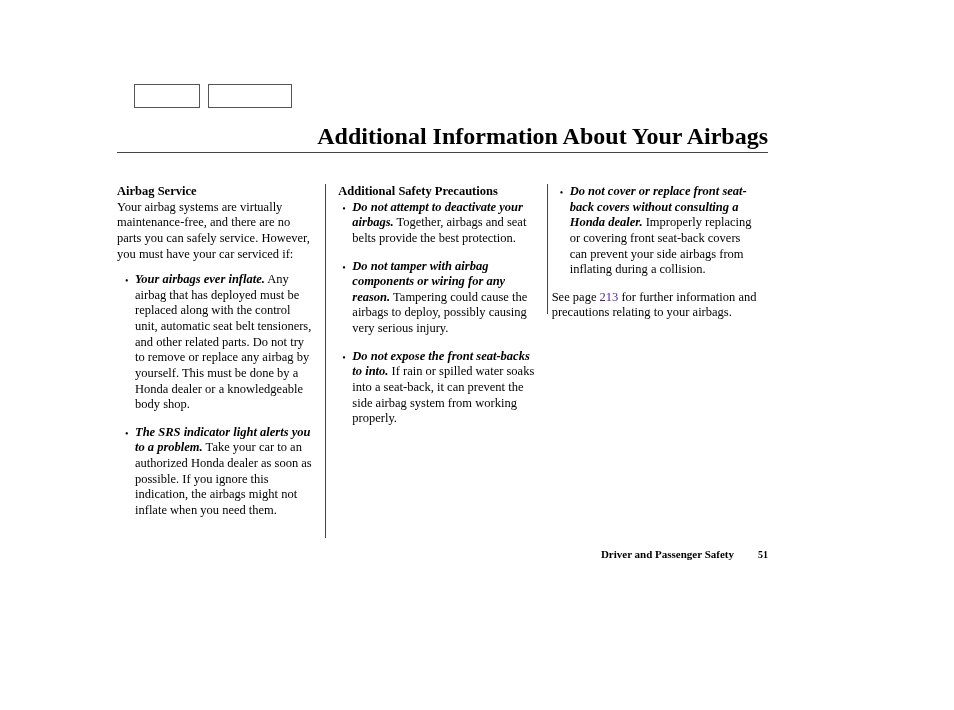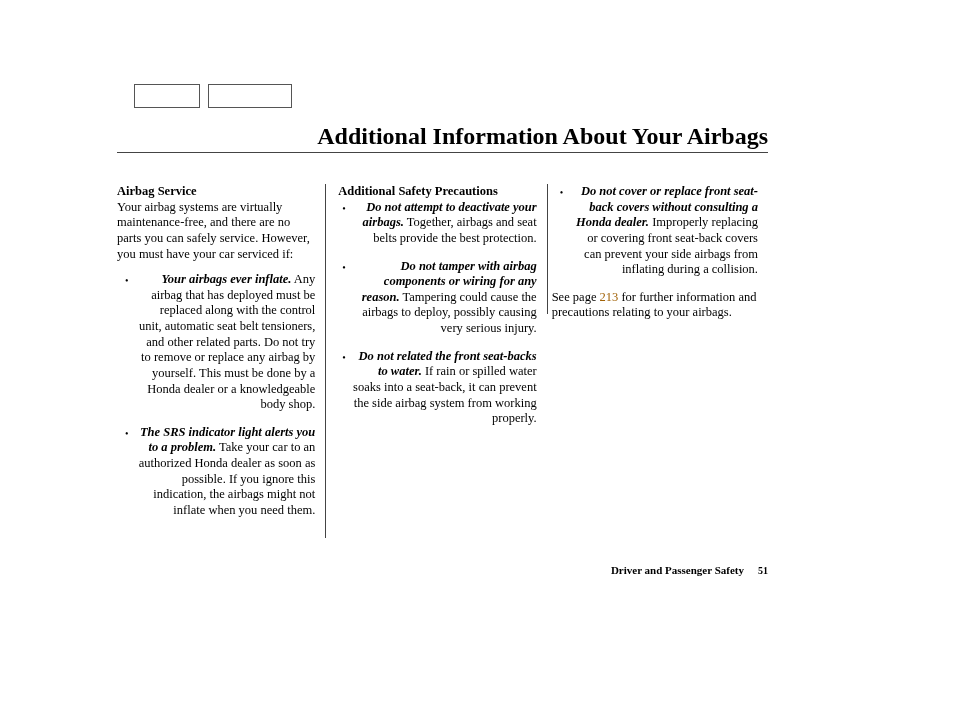--- a/index.html
+++ b/index.html
@@ -74,58 +74,57 @@
     font-size: 12.5px;
     margin: 0;
   }
   .para {
     margin: 0 0 10px 0;
   }
   ul.bullets {
     list-style: none;
     margin: 0;
     padding: 0 0 0 8px;
-    text-align: right;
   }
   ul.bullets li {
     position: relative;
     padding-left: 10px;
     margin: 0 0 12px 0;
   }
   ul.bullets li::before {
     content: "\2022";
     position: absolute;
     left: 0;
     top: 3px;
     font-size: 10px;
     color: #000;
   }
   .lead {
     font-weight: bold;
     font-style: italic;
   }
   .footer {
     position: absolute;
-    bottom: 134px;
+    bottom: 150px;
     right: 186px;
     font-size: 11px;
     display: flex;
     align-items: baseline;
-    gap: 14px;
+    gap: 24px;
     justify-content: flex-end;
   }
   .footer .chapter {
     font-weight: bold;
   }
   .footer .pagenum {
     font-weight: bold;
     font-size: 10px;
   }
   .link-page {
-    color: #a16207;
+    color: #4c1d95;
   }
 </style>
 </head>
 <body>
 
 <div class="page">
 
   <div class="top-boxes">
     <div class="small-box box1"></div>
     <div class="small-box box2"></div>
@@ -152,21 +151,21 @@
     <div class="col col2-wrap">
       <p class="subhead">Additional Safety Precautions</p>
       <ul class="bullets" style="padding-left:4px;">
         <li>
           <span class="lead">Do not attempt to deactivate your airbags.</span><span> Together, airbags and seat belts provide the best protection.</span>
         </li>
         <li>
           <span class="lead">Do not tamper with airbag components or wiring for any reason.</span><span> Tampering could cause the airbags to deploy, possibly causing very serious injury.</span>
         </li>
         <li>
-          <span class="lead">Do not related the front seat-backs to water.</span><span> If rain or spilled water soaks into a seat-back, it can prevent the side airbag system from working properly.</span>
+          <span class="lead">Do not expose the front seat-backs to into.</span><span> If rain or spilled water soaks into a seat-back, it can prevent the side airbag system from working properly.</span>
         </li>
       </ul>
     </div>
 
     <div class="col col3-wrap" style="border-left:1px solid #444; height:130px;">
       <ul class="bullets" style="padding-left:0;">
         <li>
           <span class="lead">Do not cover or replace front seat-back covers without consulting a Honda dealer.</span><span> Improperly replacing or covering front seat-back covers can prevent your side airbags from inflating during a collision.</span>
         </li>
       </ul>

